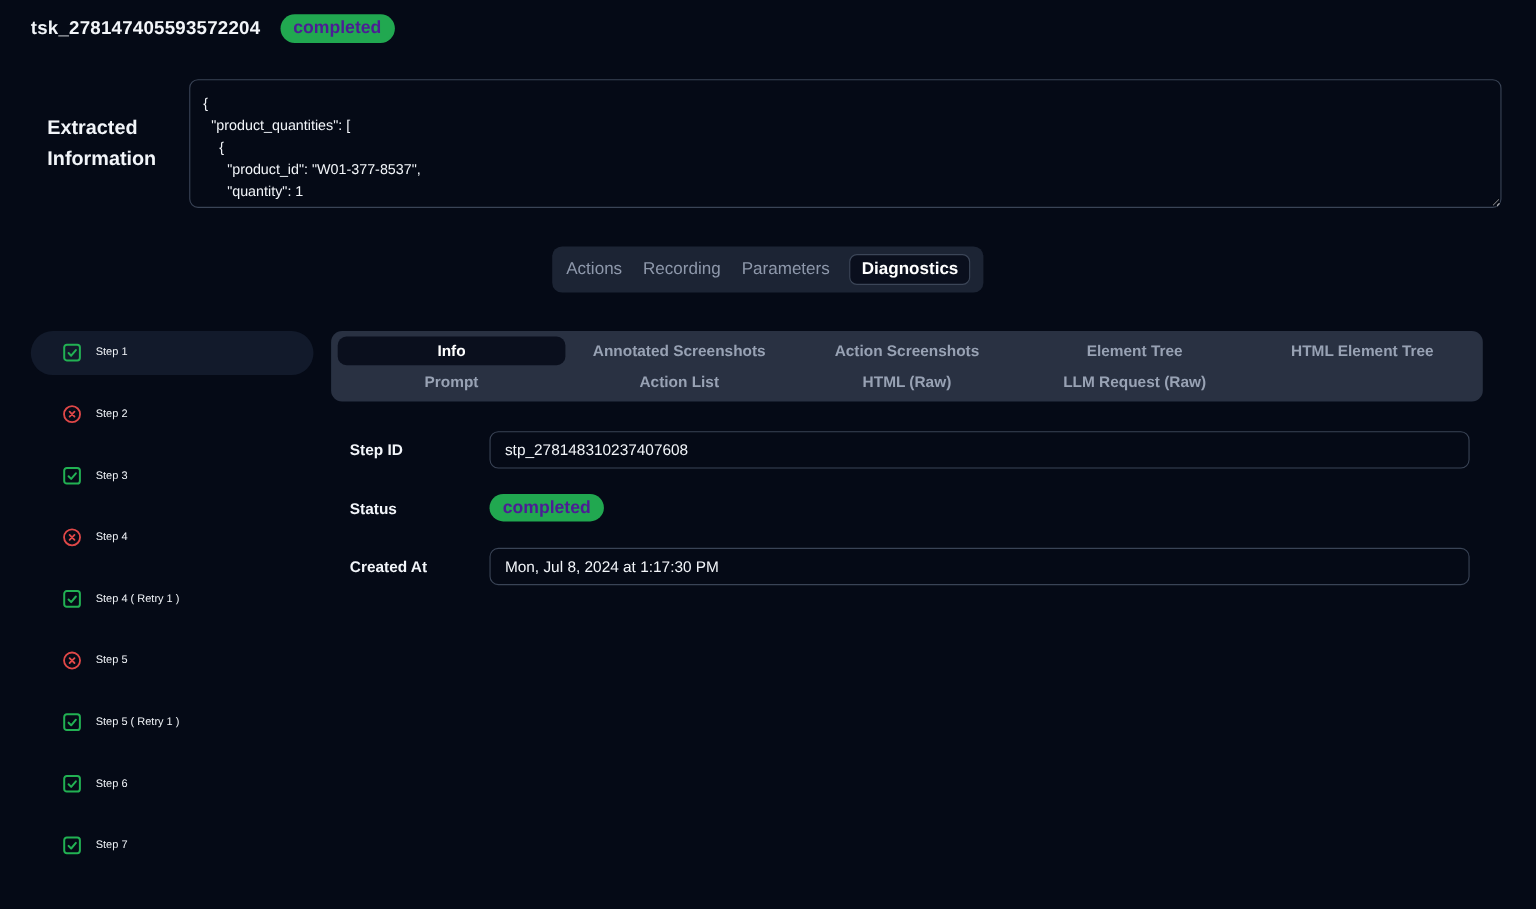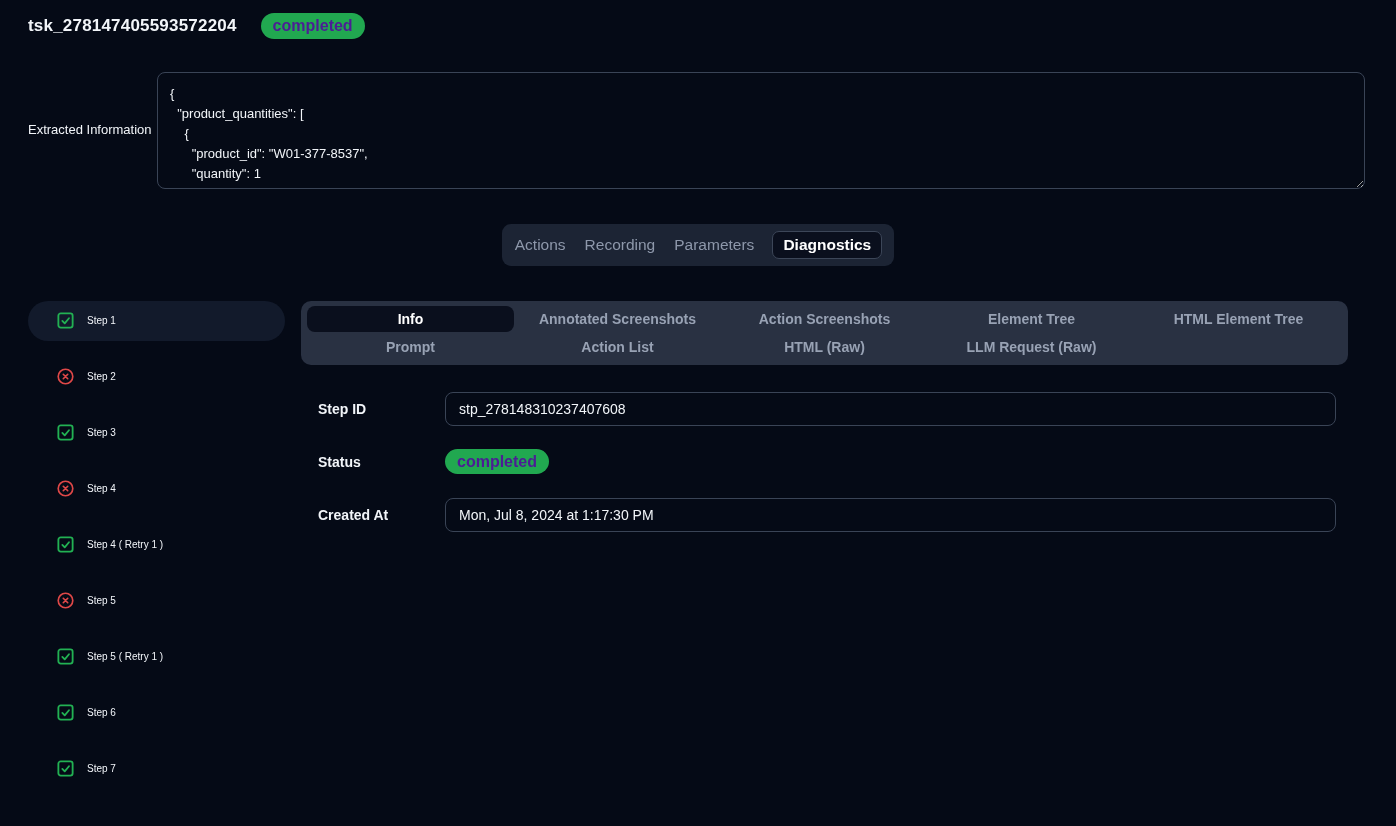--- a/index.html
+++ b/index.html
@@ -14,31 +14,31 @@
     --sel-step:#121a2b;
   }
   *{box-sizing:border-box;margin:0;padding:0;}
   html,body{width:1396px;height:826px;overflow:hidden;}
   body{
     background:var(--bg);
     color:var(--text);
     font-family:"Liberation Sans","DejaVu Sans",sans-serif;
   }
   
-  .task-header{display:flex;align-items:center;gap:24px;padding:13px 0 0 28px;}
+  .task-header{display:flex;align-items:center;gap:18px;padding:13px 0 0 28px;}
   .task-title{font-size:17px;font-weight:700;letter-spacing:.2px;}
   .badge{
     display:inline-block;background:var(--badge,#21a850);color:#4c1d95;
     font-size:16px;font-weight:700;padding:4px 12px;border-radius:999px;line-height:1.1;
   }
   
   .extracted-row{display:flex;margin-top:33px;padding:0 31px 0 28px;}
   .extracted-label{
     width:129px;flex:none;align-self:center;
-    font-size:13px;font-weight:400;line-height:28px;
+    font-size:18px;font-weight:700;line-height:28px;margin-left:15px;
   }
   .extracted-textarea{
     flex:1;height:117px;background:transparent;border:1px solid var(--border);
     border-radius:8px;color:var(--text);font-family:inherit;font-size:13px;
     line-height:20px;padding:11px 12px;resize:both;outline:none;overflow:auto;
   }
   
   .main-tabs{
     display:flex;align-items:center;gap:17px;width:max-content;
     margin:35px auto 0;background:var(--panel);border-radius:9px;padding:7px 12px;

